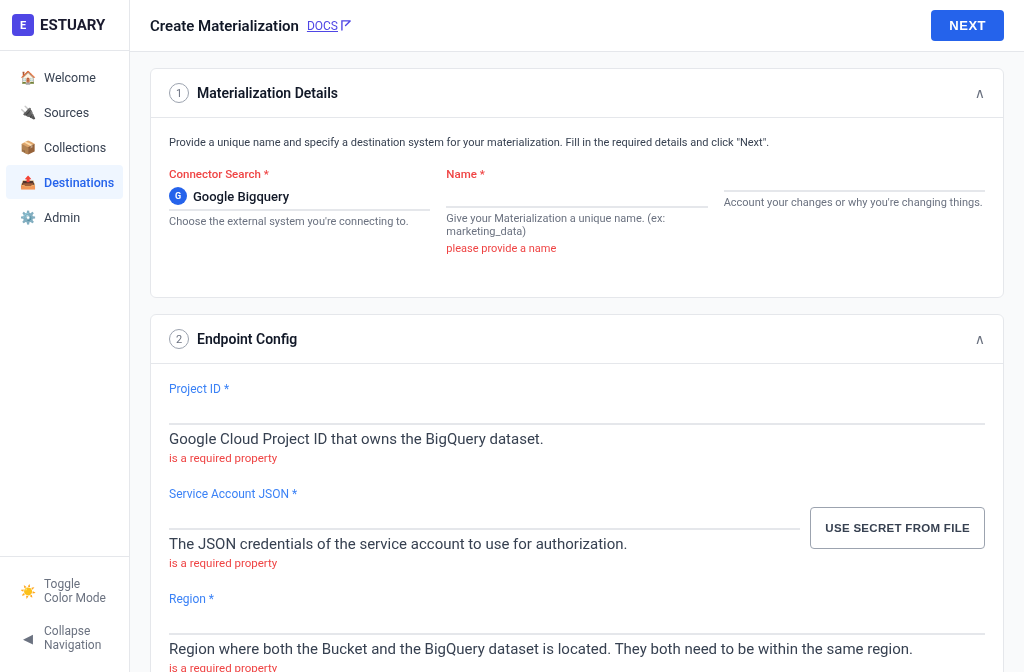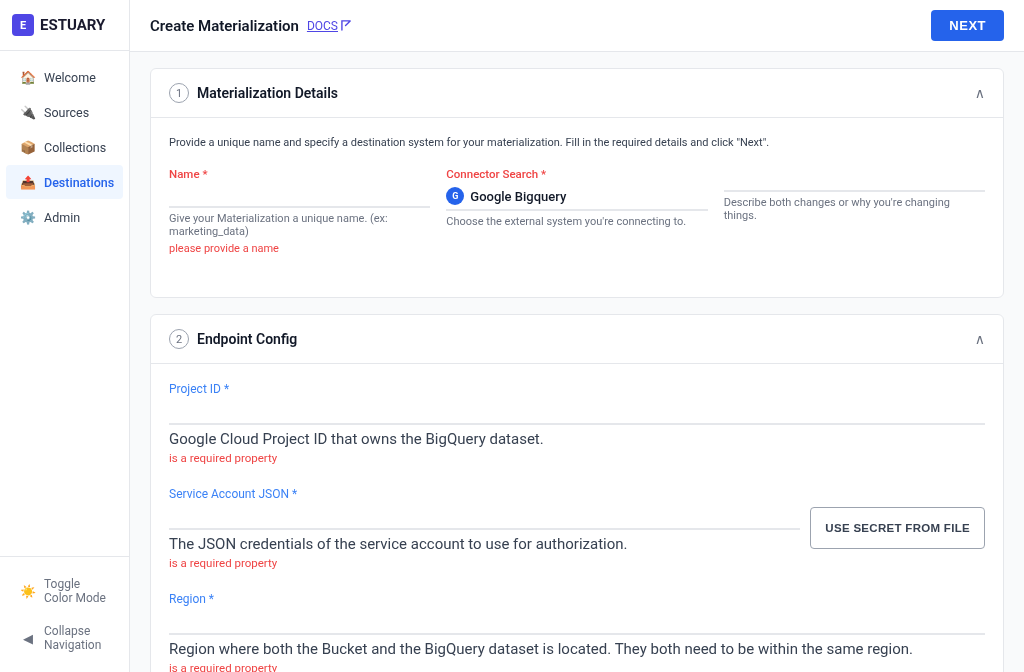--- a/index.html
+++ b/index.html
@@ -364,38 +364,38 @@
           <div class="section-num">1</div>
           <span>Materialization Details</span>
         </div>
         <span class="chevron-icon">∧</span>
       </div>
       <div class="section-body">
         <p class="section-desc">Provide a unique name and specify a destination system for your materialization. Fill in the required details and click "Next".</p>
         <div class="form-grid-3">
 
           <div class="form-field">
-            <div class="field-label">Name *</div>
-            <input class="field-input" type="text" style="">
-            <div class="field-hint">Give your Materialization a unique name. (ex: marketing_data)</div>
-            <div class="field-error">please provide a name</div>
-          </div>
-
-          <div class="form-field">
             <div class="field-label">Connector Search *</div>
             <div class="field-value connector">
               <span class="connector-icon">G</span>
               <span>Google Bigquery</span>
             </div>
             <div class="field-hint">Choose the external system you're connecting to.</div>
           </div>
 
           <div class="form-field">
+            <div class="field-label">Name *</div>
             <input class="field-input" type="text" style="">
-            <div class="field-hint">Describe both changes or why you're changing things.</div>
+            <div class="field-hint">Give your Materialization a unique name. (ex: marketing_data)</div>
+            <div class="field-error">please provide a name</div>
+          </div>
+
+          <div class="form-field">
+            <input class="field-input" type="text" style="">
+            <div class="field-hint">Account your changes or why you're changing things.</div>
           </div>
         </div>
       </div>
     </div>
 
     <div class="section-card">
       <div class="section-header">
         <div class="section-title">
           <div class="section-num">2</div>
           <span>Endpoint Config</span>

